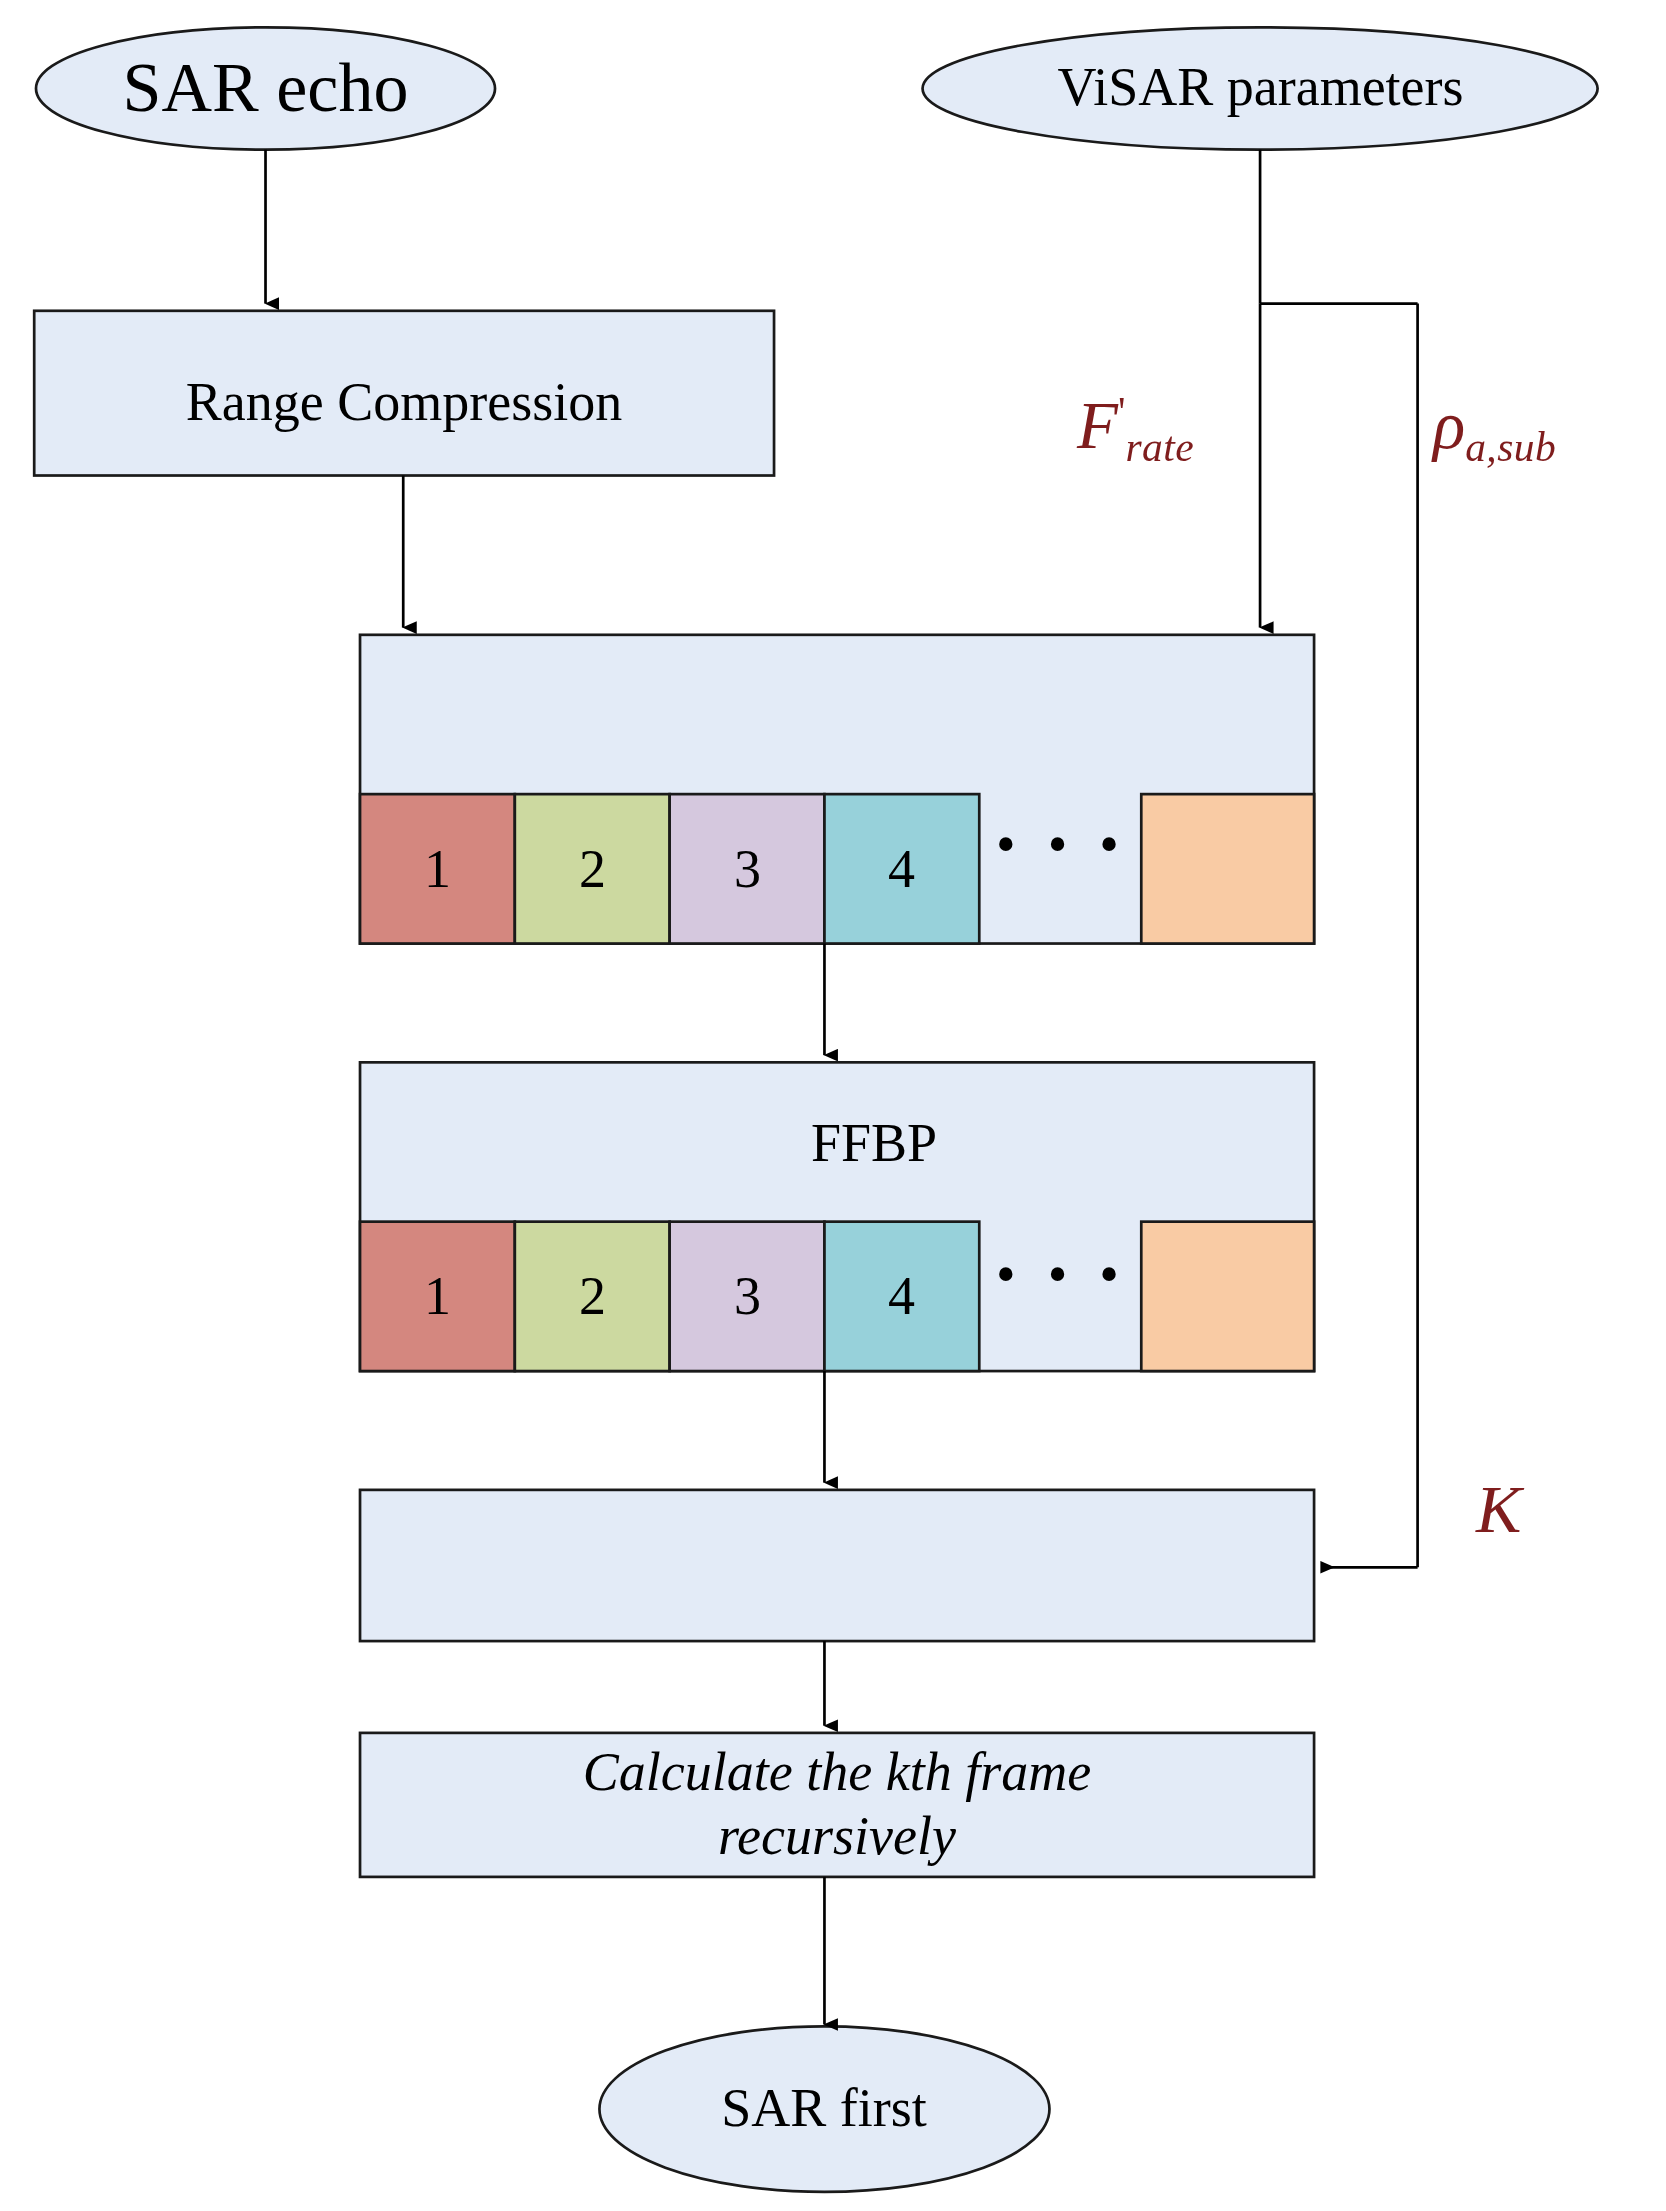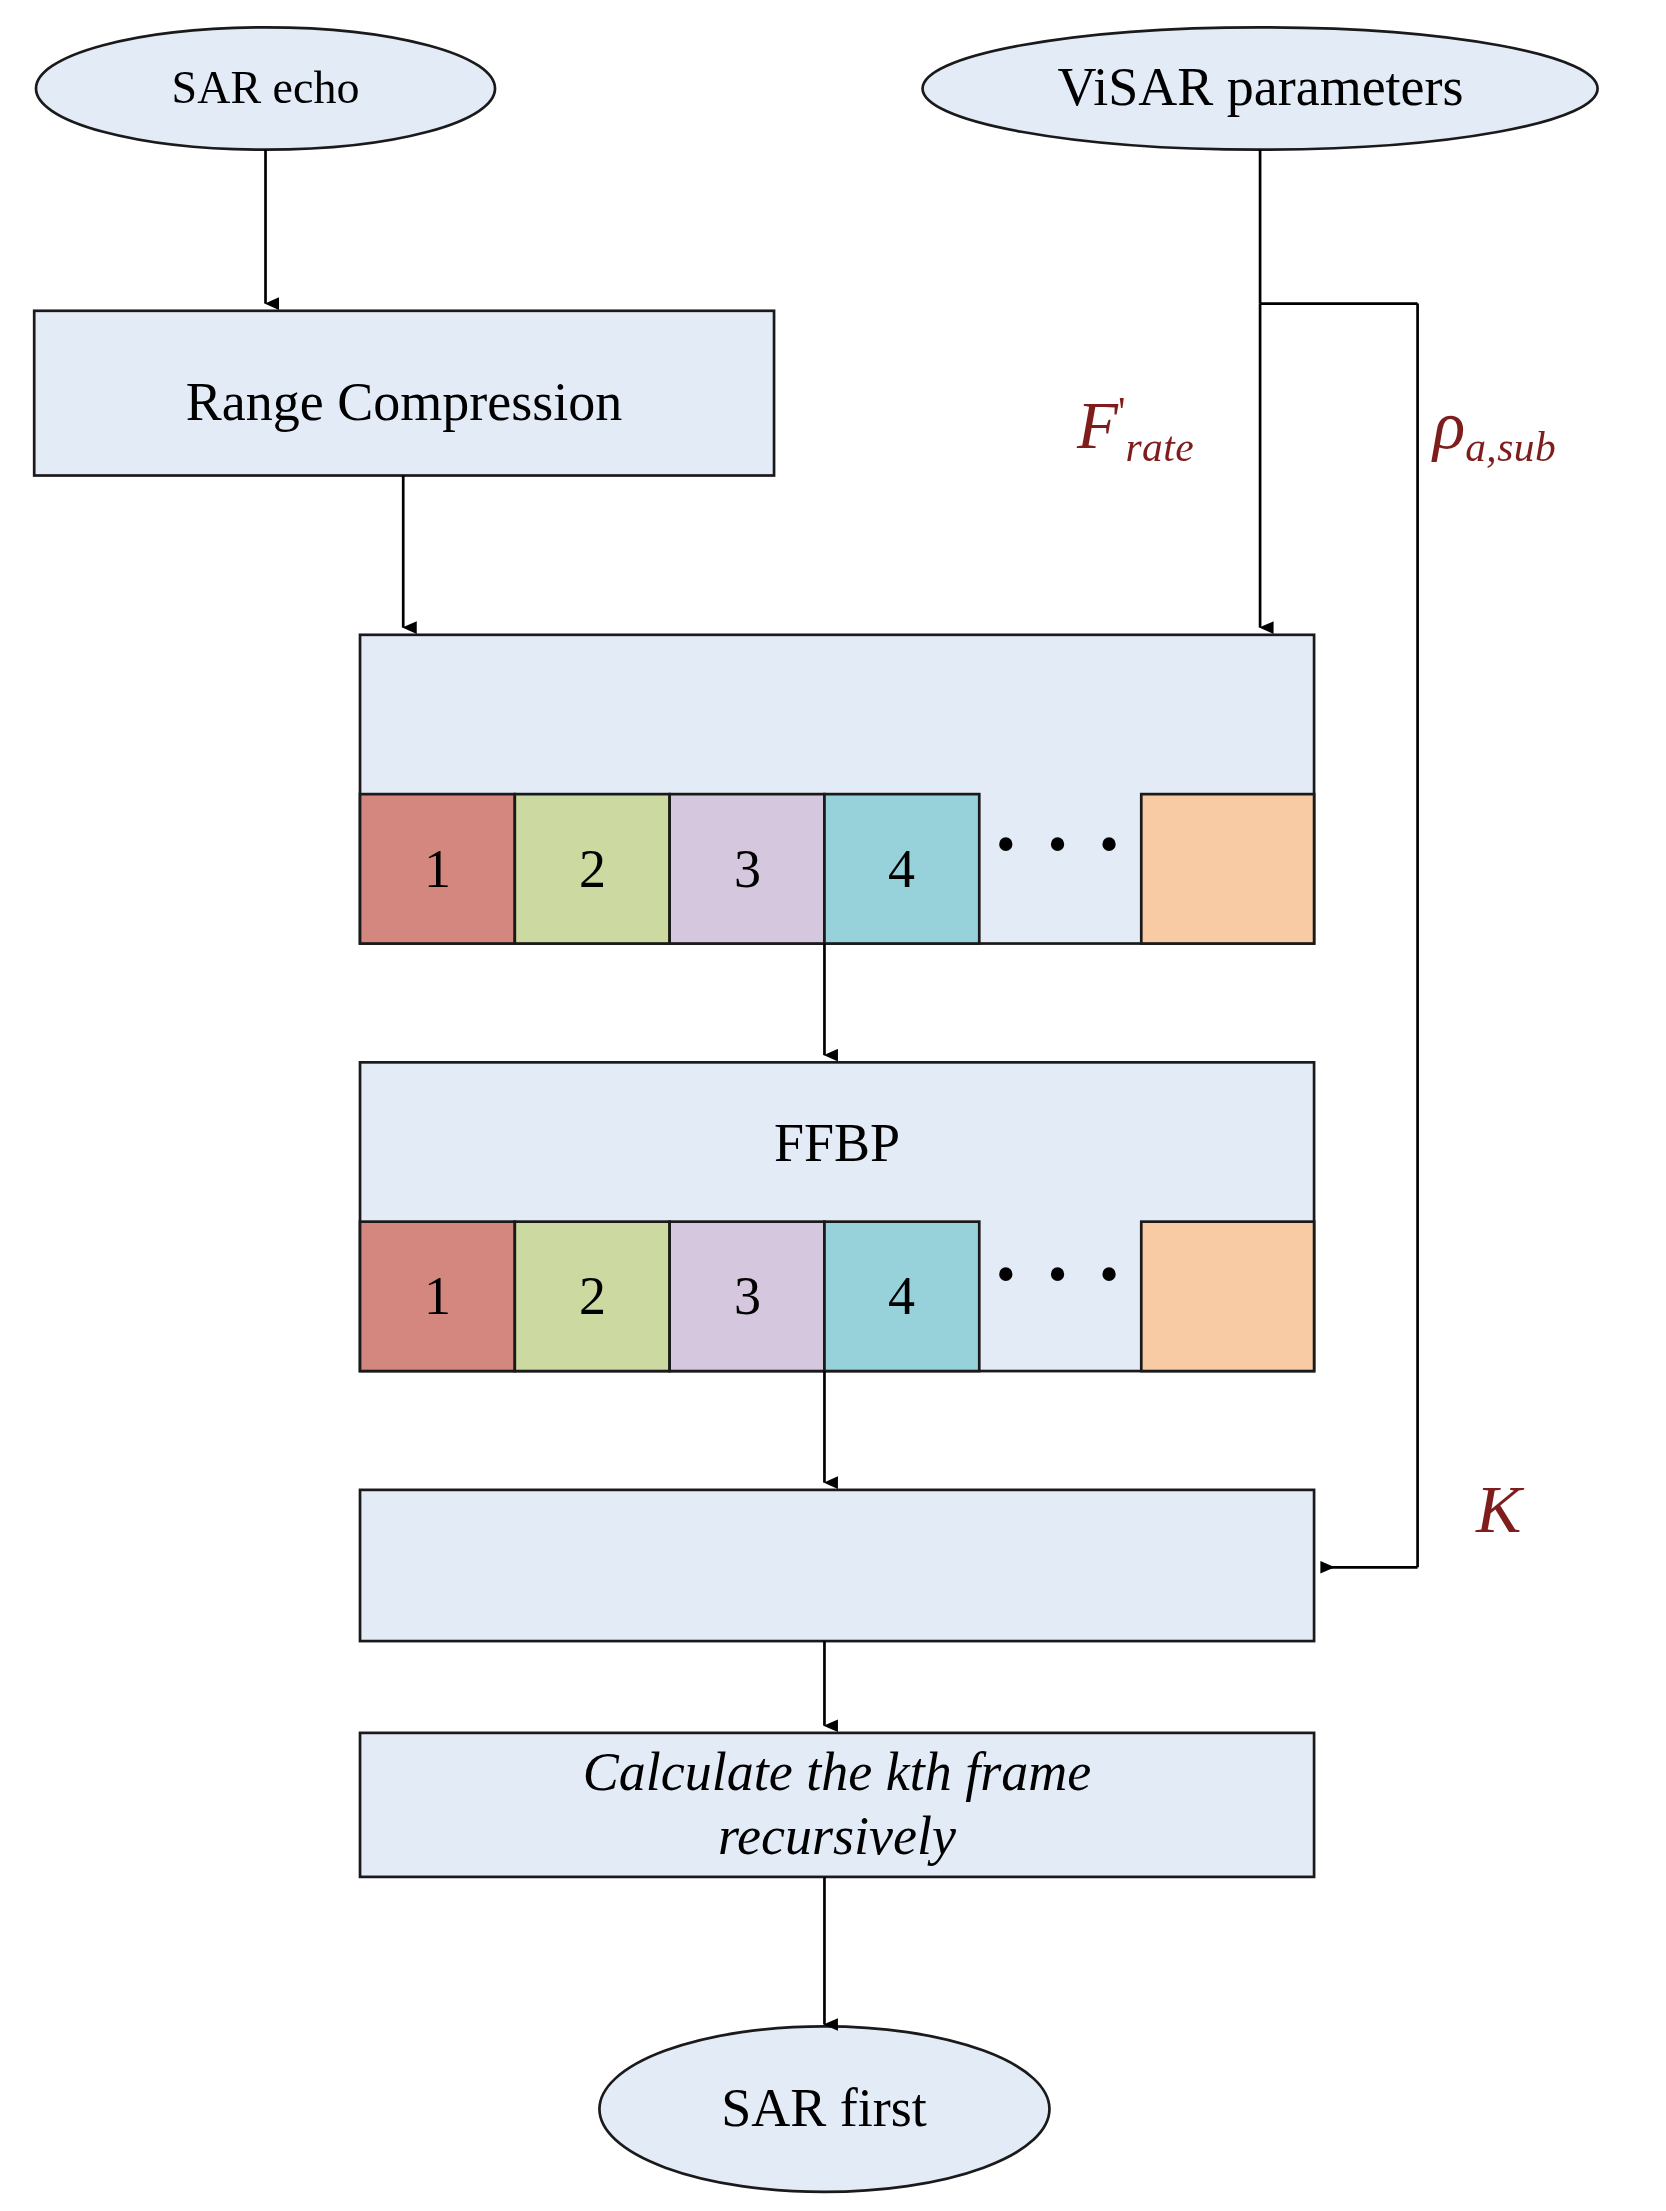--- a/index.html
+++ b/index.html
@@ -127,28 +127,28 @@
 
     <line x1="916" y1="1048" x2="916" y2="1172" stroke="#000000" stroke-width="3" marker-end="url(#arrowhead-down)"></line>
 
     <line x1="916" y1="1523" x2="916" y2="1647" stroke="#000000" stroke-width="3" marker-end="url(#arrowhead-down)"></line>
 
     <line x1="916" y1="1823" x2="916" y2="1917" stroke="#000000" stroke-width="3" marker-end="url(#arrowhead-down)"></line>
 
     <line x1="916" y1="2085" x2="916" y2="2249" stroke="#000000" stroke-width="3" marker-end="url(#arrowhead-down)"></line>
   </svg>
 
-  <div class="node-text" style="left:36px; top:43px; width:459px; height:90px; font-size:46px;">SAR  echo</div>
+  <div class="node-text" style="left:36px; top:43px; width:459px; height:90px; font-size:70px;">SAR  echo</div>
 
   <div class="node-text" style="left:923px; top:43px; width:675px; height:90px; font-size:54px;">ViSAR parameters</div>
 
   <div class="node-text" style="left:34px; top:311px; width:740px; height:165px; font-size:54px;margin-top:9px;">Range Compression</div>
 
 
-  <div class="node-text" style="left:360px; top:1068px; width:954px; height:151px; font-size:54px;">FFBP</div>
+  <div class="node-text" style="left:360px; top:1068px; width:954px; height:151px; font-size:54px;padding-left:37px;">FFBP</div>
 
 
   <div class="node-text" style="left:360px; top:1733px; width:954px; height:144px; font-size:54px; flex-direction:column;font-style:italic;">
     <span>Calculate the kth frame</span>
     <span>recursively</span>
   </div>
 
   <div class="node-text" style="left:599px; top:2064px; width:450px; height:90px; font-size:54px;">SAR first</div>
 
   <div class="cell-num" style="left:360px; top:794px; width:155px; height:149px;">1</div>

